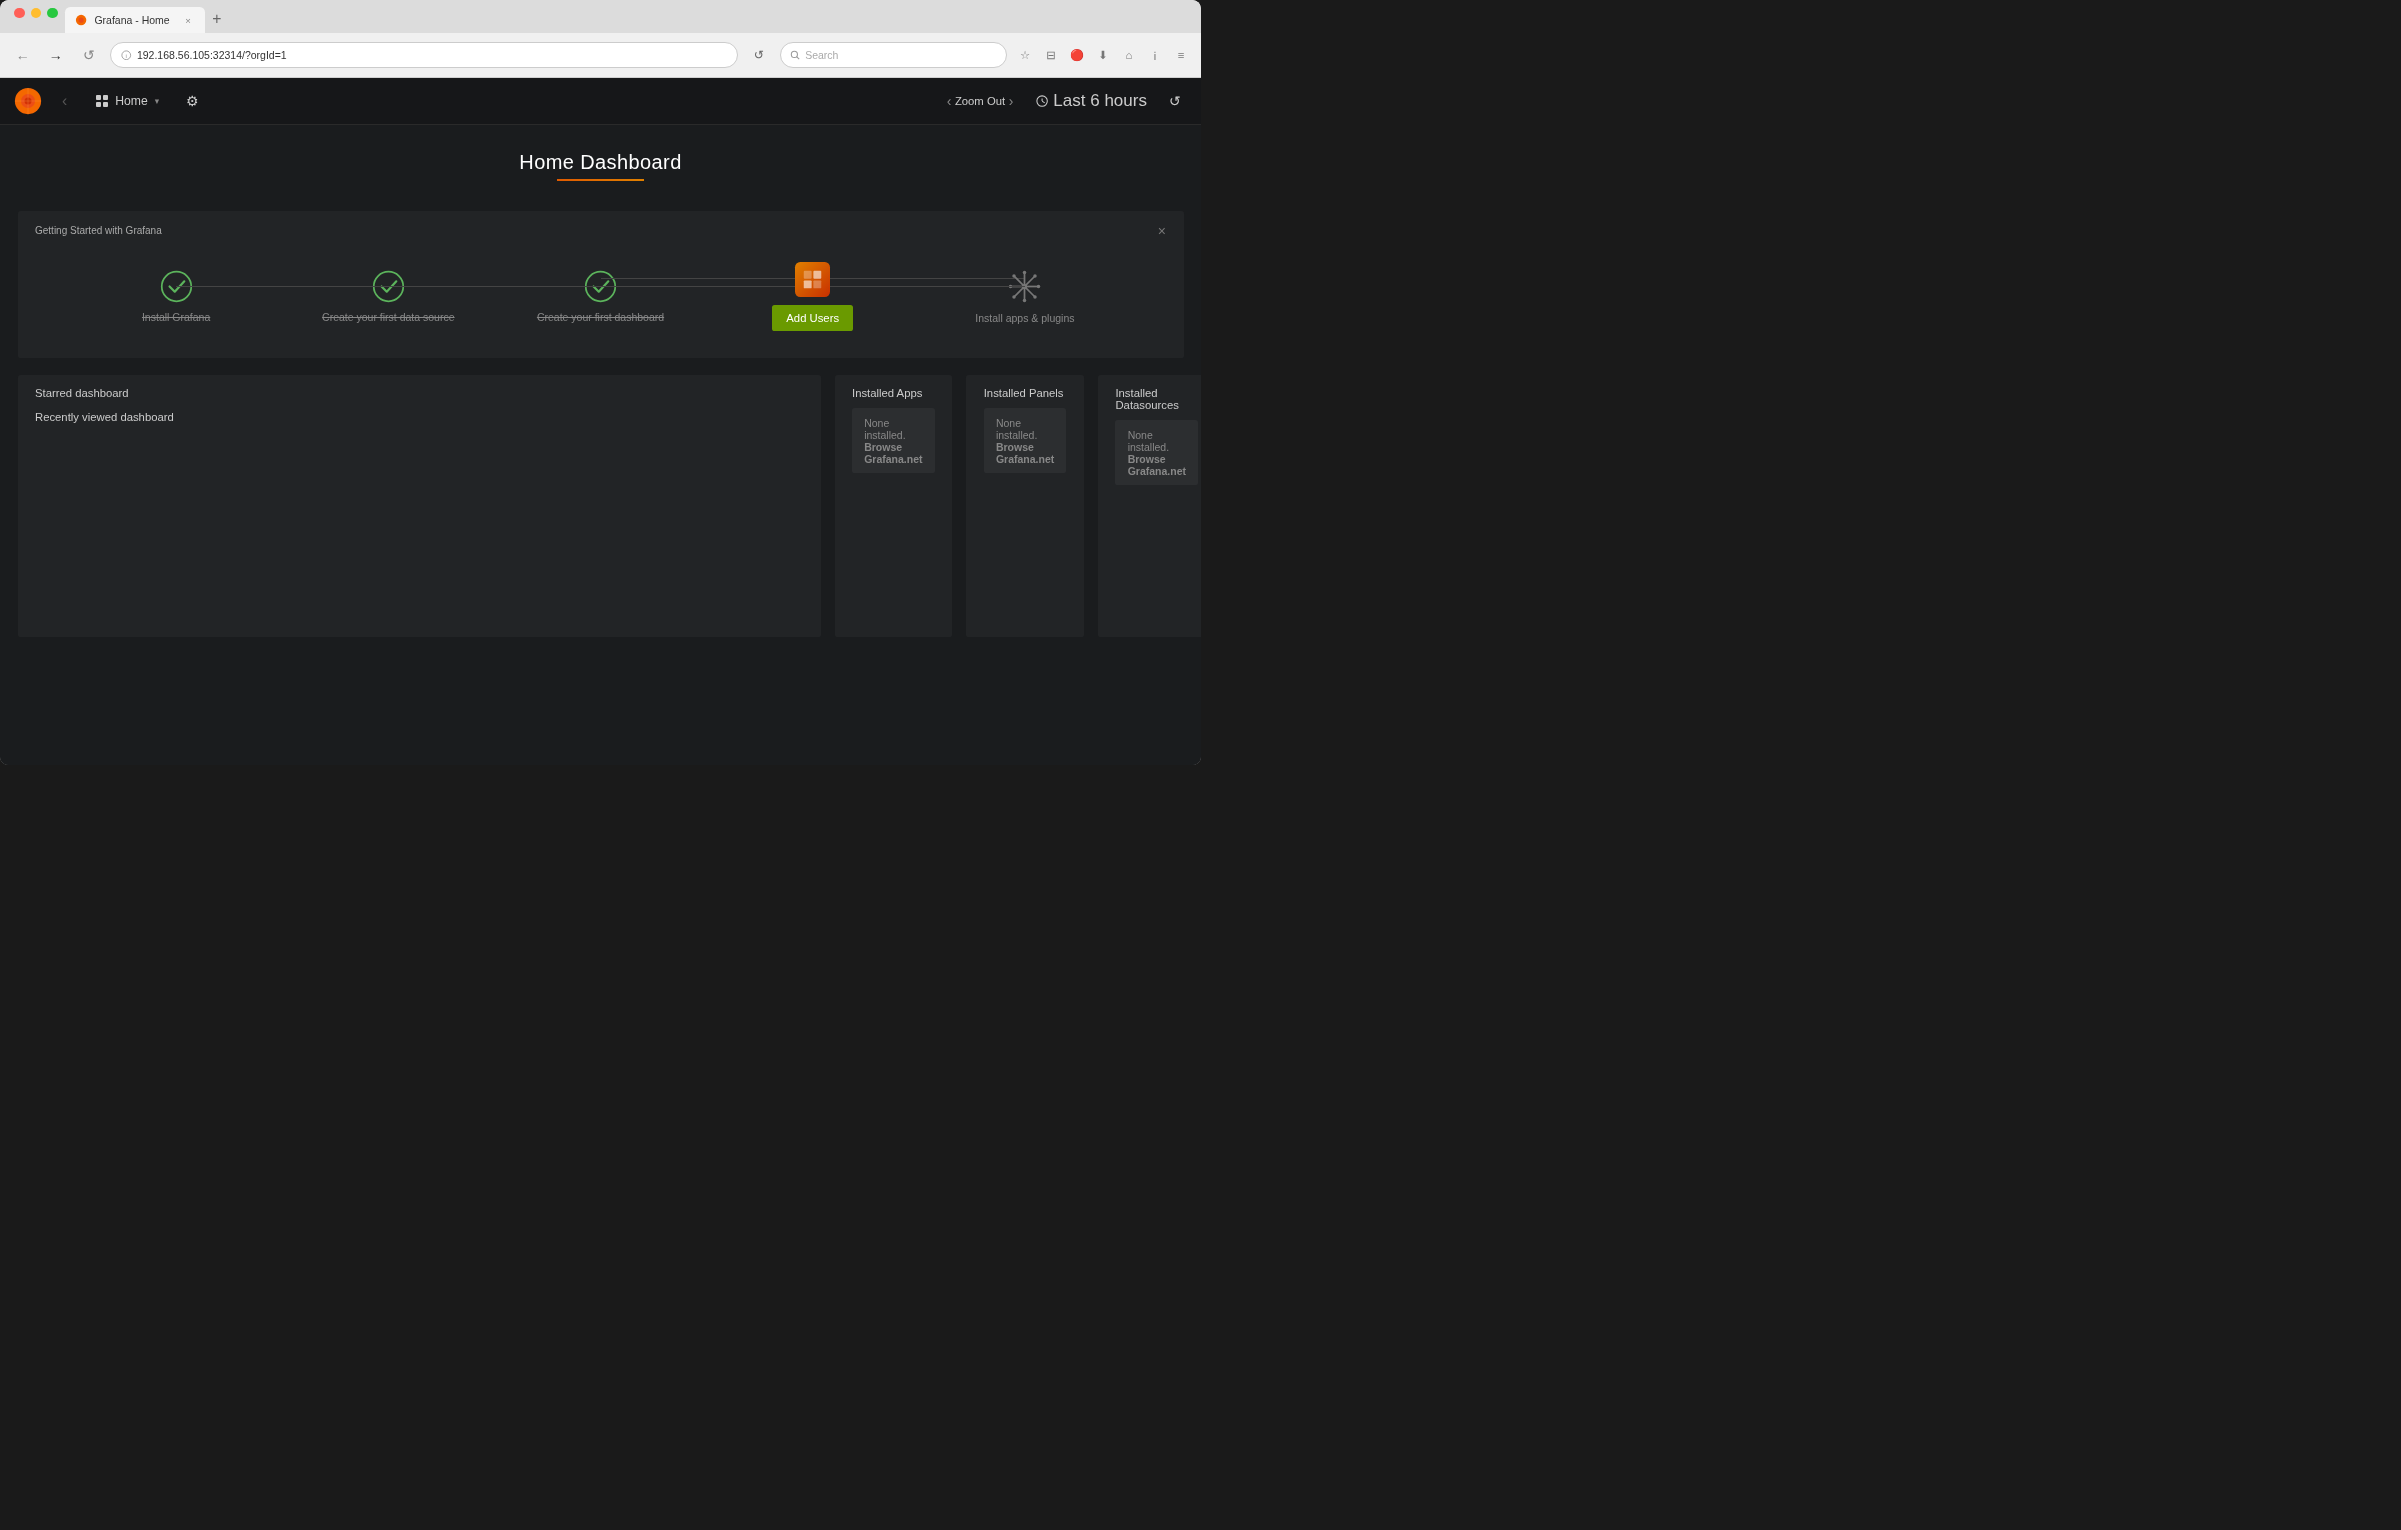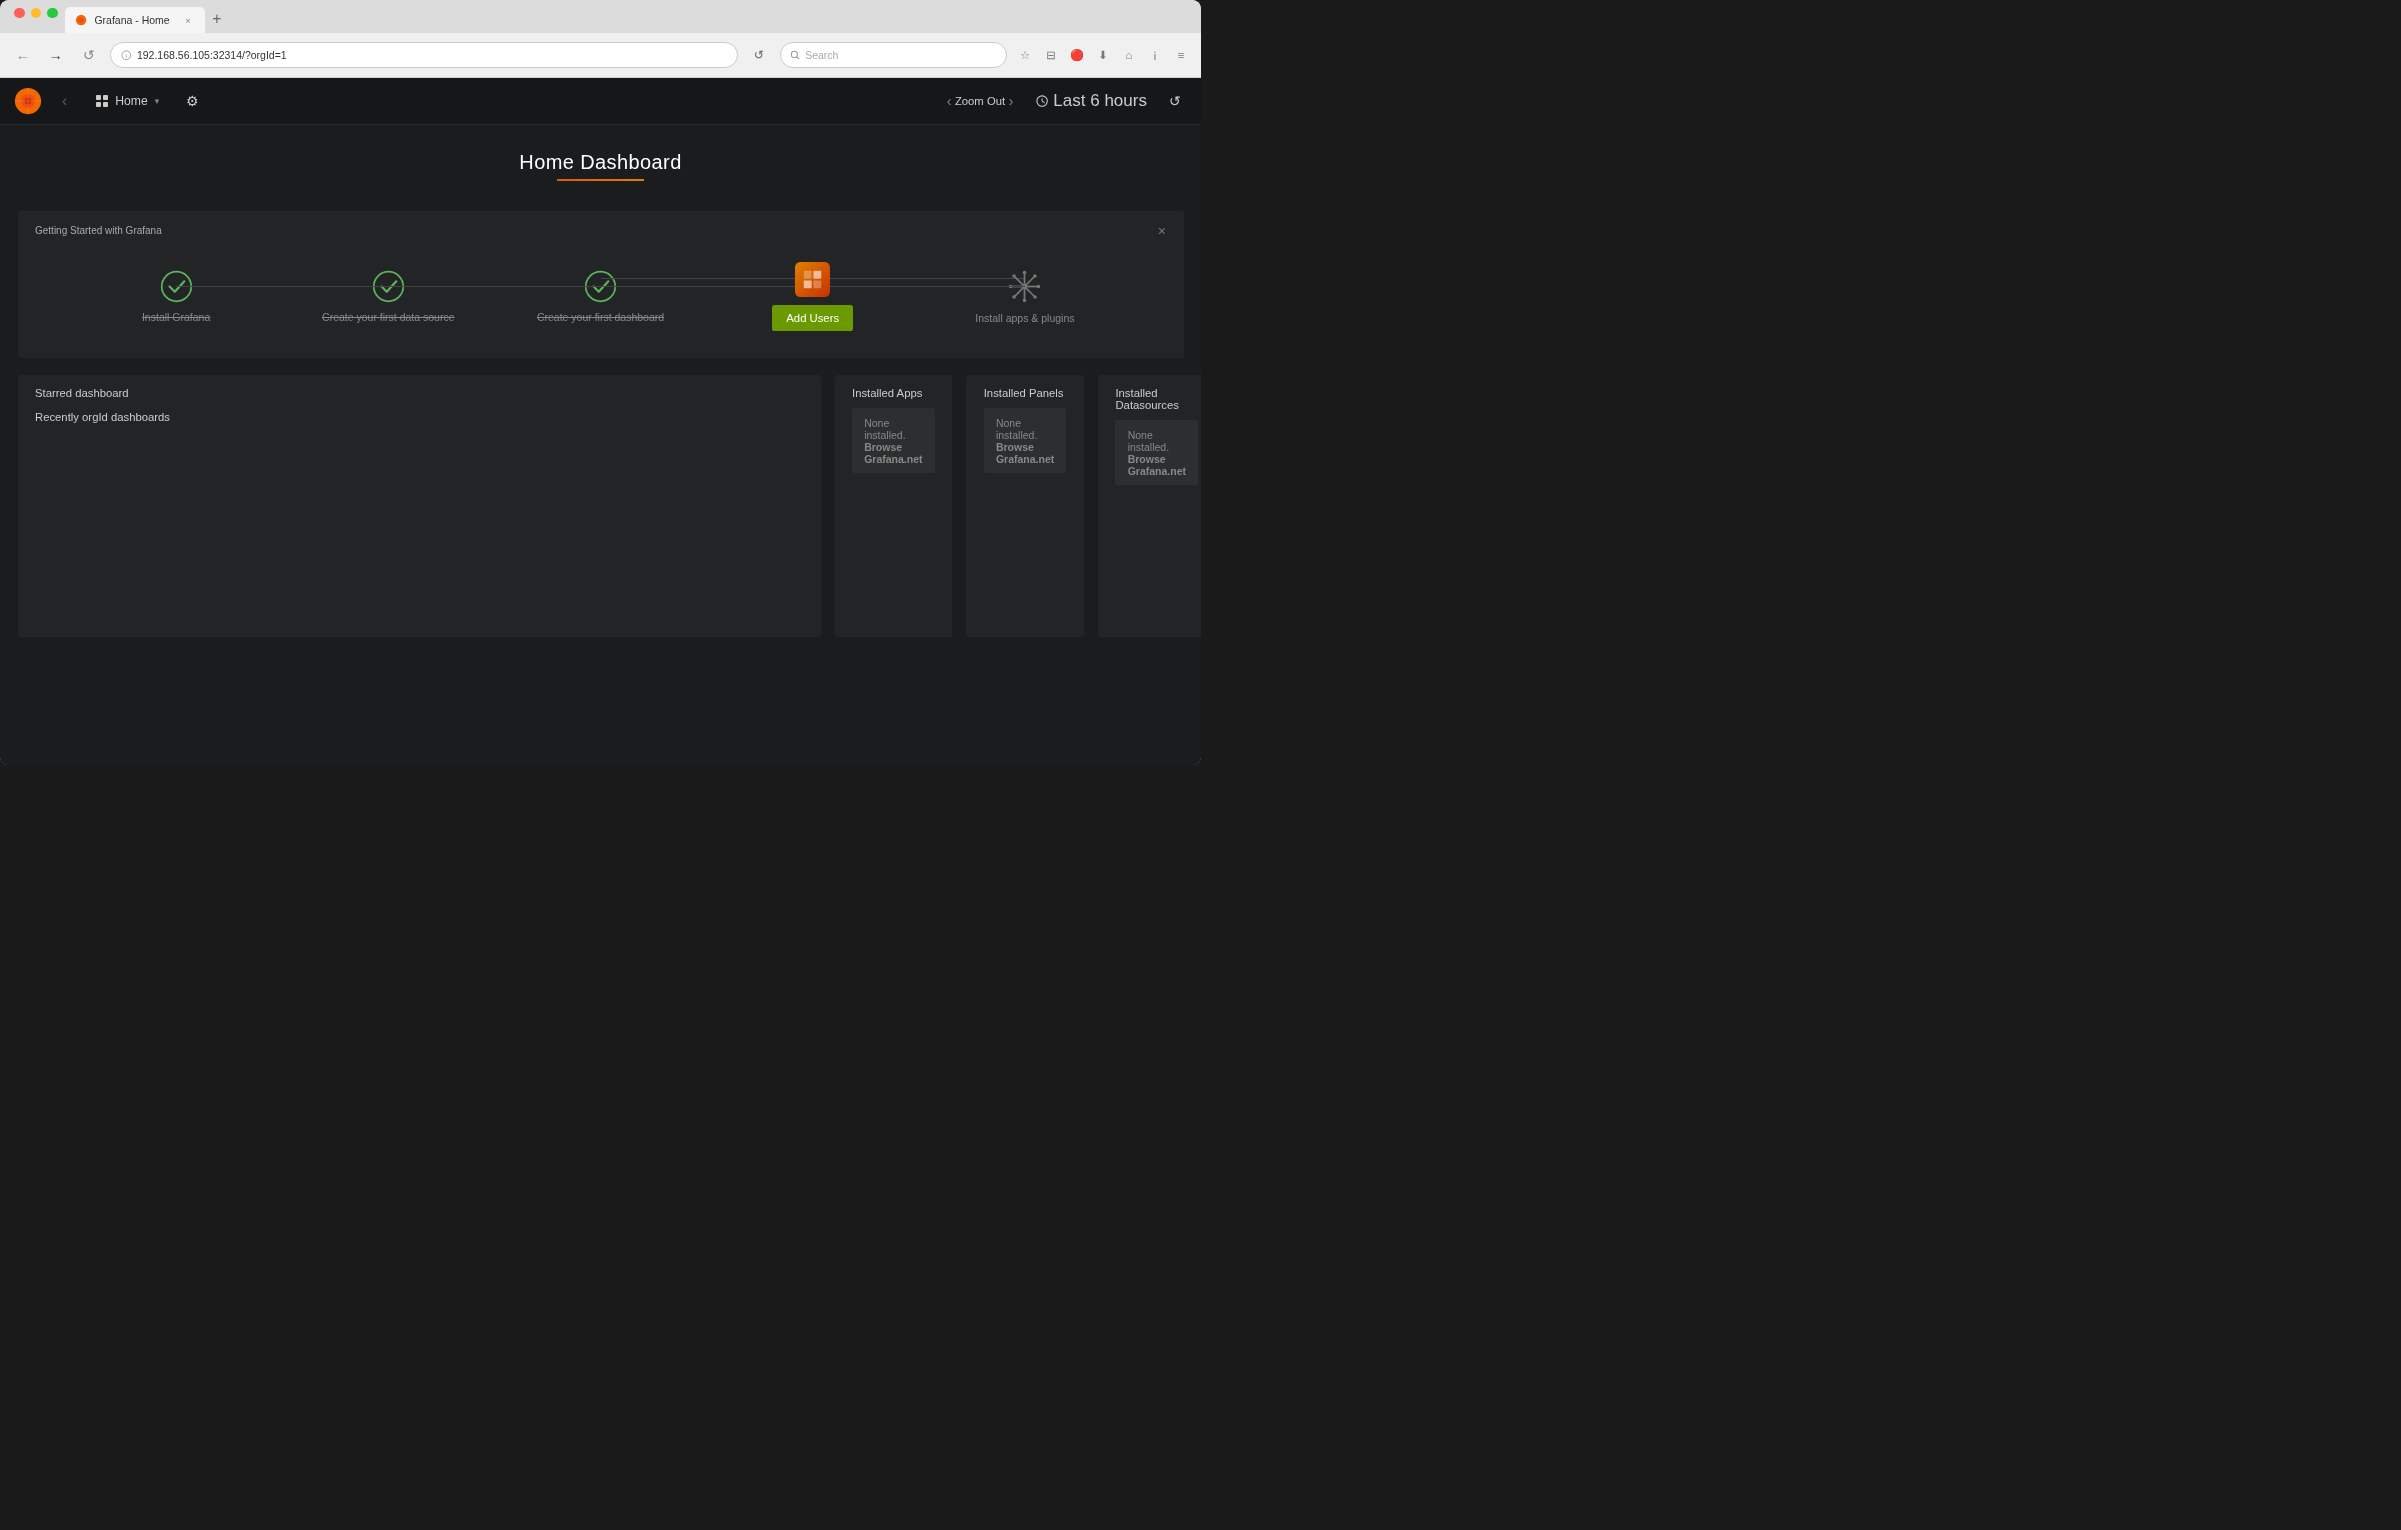--- a/index.html
+++ b/index.html
@@ -586,21 +586,21 @@
             <span class="step-label">Install apps &amp; plugins</span>
           </div>
 
         </div>
       </div>
 
       <div class="lower-panels">
 
         <div class="dashboards-panel">
           <span class="dash-section-title">Starred dashboard</span>
-          <span class="dash-section-title">Recently orgId dashboards</span>
+          <span class="dash-section-title">Recently viewed dashboard</span>
         </div>
 
         <div class="sidebar-panel">
 
           <div class="installed-section">
             <div class="section-title">Installed Apps</div>
             <div class="none-installed">
               <span>None installed.</span>
               <span> </span>
               <span class="browse-link">Browse Grafana.net</span>

